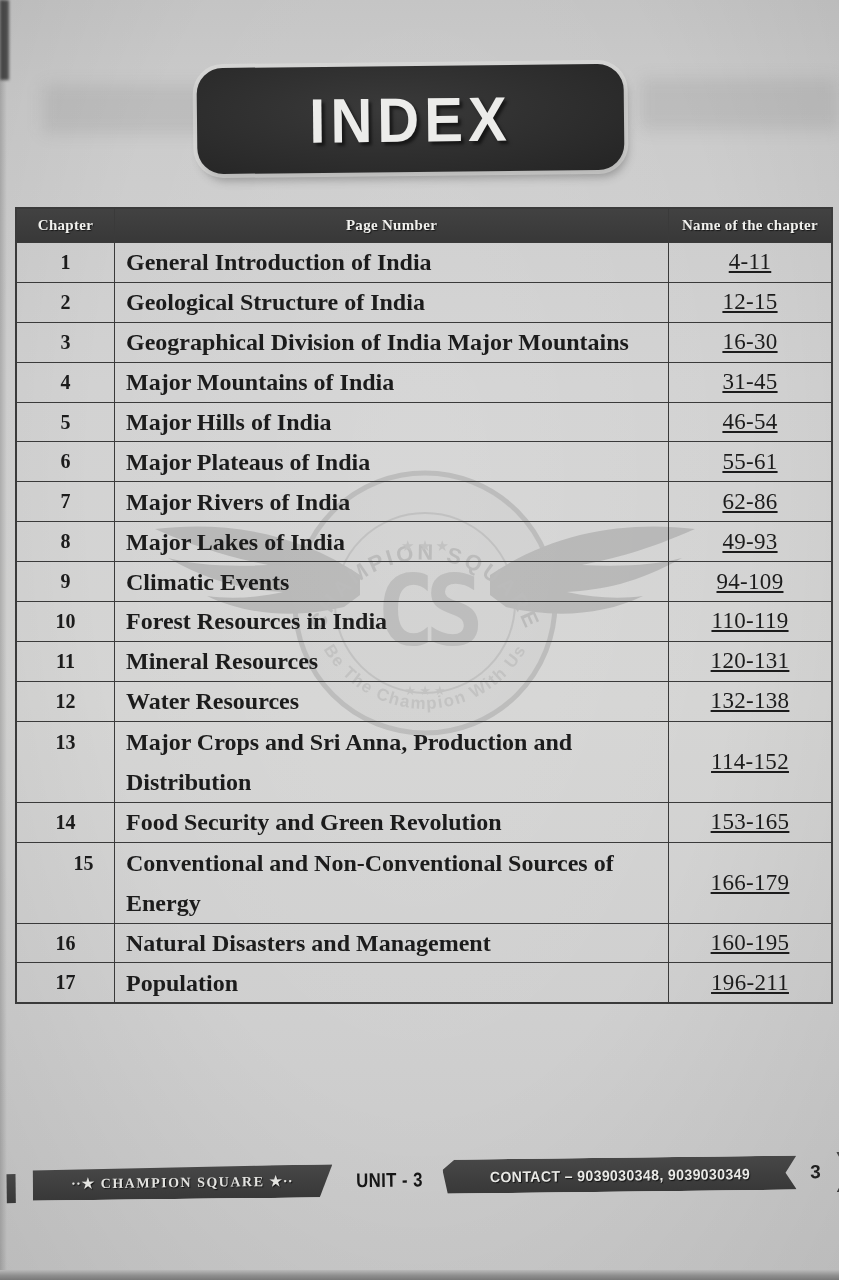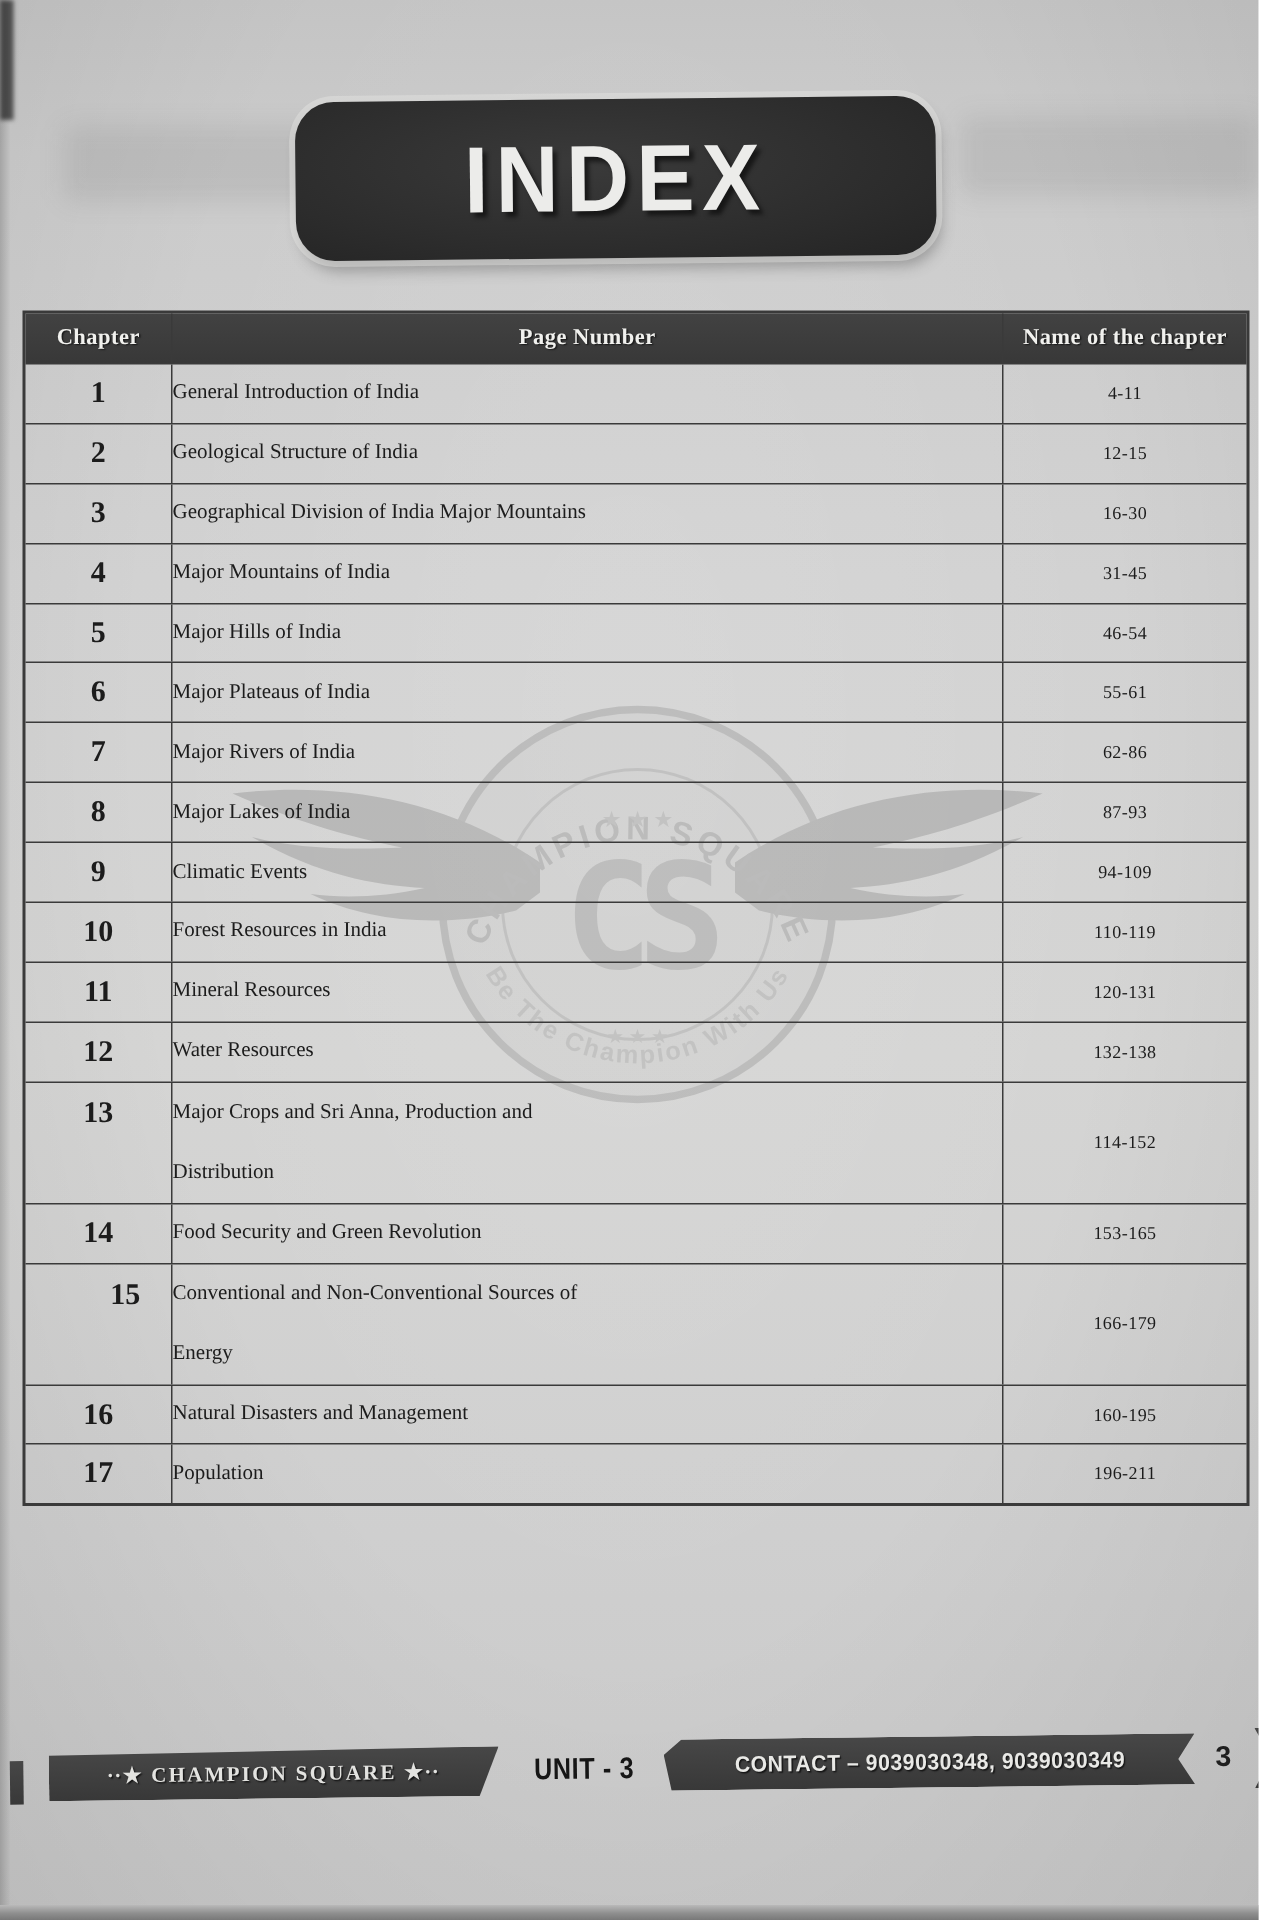--- a/index.html
+++ b/index.html
@@ -51,22 +51,22 @@
   }
   .tr { display:grid; grid-template-columns:97px 1fr 163px; border-top:1.8px solid #3a3a3a; }
   .tr:first-child { border-top:none; }
   .c2, .c3 { border-left:1.8px solid #3a3a3a; }
   .head { background:linear-gradient(180deg,#424242,#383838); color:#f1f1ee; height:33px; }
   .head .th { display:flex; align-items:center; justify-content:center;
     font-weight:bold; font-size:15px; letter-spacing:0.3px;
     text-shadow:1px 1px 1px rgba(0,0,0,0.6); }
   .td { min-height:38.9px; display:flex; align-items:center; }
   .td.c1 { justify-content:center; font-weight:bold; font-size:20px; }
-  .td.c2 { font-weight:normal; font-size:14px; white-space:pre-line; line-height:24px; }
-  .td.c3 { justify-content:center; font-size:12px; letter-spacing:0.3px; }
+  .td.c2 { padding-left:11px; font-weight:bold; font-size:24px; white-space:pre-line; line-height:24px; }
+  .td.c3 { justify-content:center; font-size:23px; letter-spacing:0.3px;text-decoration:underline; }
   .tr.tall .td { min-height:79.4px; }
   .tr.tall .c2 { line-height:40px; }
 
   
   .footer { position:absolute; left:0; top:0; width:853px; height:1280px; transform:rotate(-0.7deg); pointer-events:none; }
   .band { position:absolute; background:linear-gradient(180deg,#474747,#383838); }
   .sliver { left:0; top:1169px; width:9px; height:29px; }
   .brand-band {
     left:26px; top:1163px; width:300px; height:33px;
     display:flex; align-items:center; justify-content:center;
@@ -182,21 +182,21 @@
       <div class="td c3">55-61</div>
     </div>
     <div class="tr">
       <div class="td c1">7</div>
       <div class="td c2">Major Rivers of India</div>
       <div class="td c3">62-86</div>
     </div>
     <div class="tr">
       <div class="td c1">8</div>
       <div class="td c2">Major Lakes of India</div>
-      <div class="td c3">87-93</div>
+      <div class="td c3">49-93</div>
     </div>
     <div class="tr">
       <div class="td c1">9</div>
       <div class="td c2">Climatic Events</div>
       <div class="td c3">94-109</div>
     </div>
     <div class="tr">
       <div class="td c1">10</div>
       <div class="td c2">Forest Resources in India</div>
       <div class="td c3">110-119</div>

